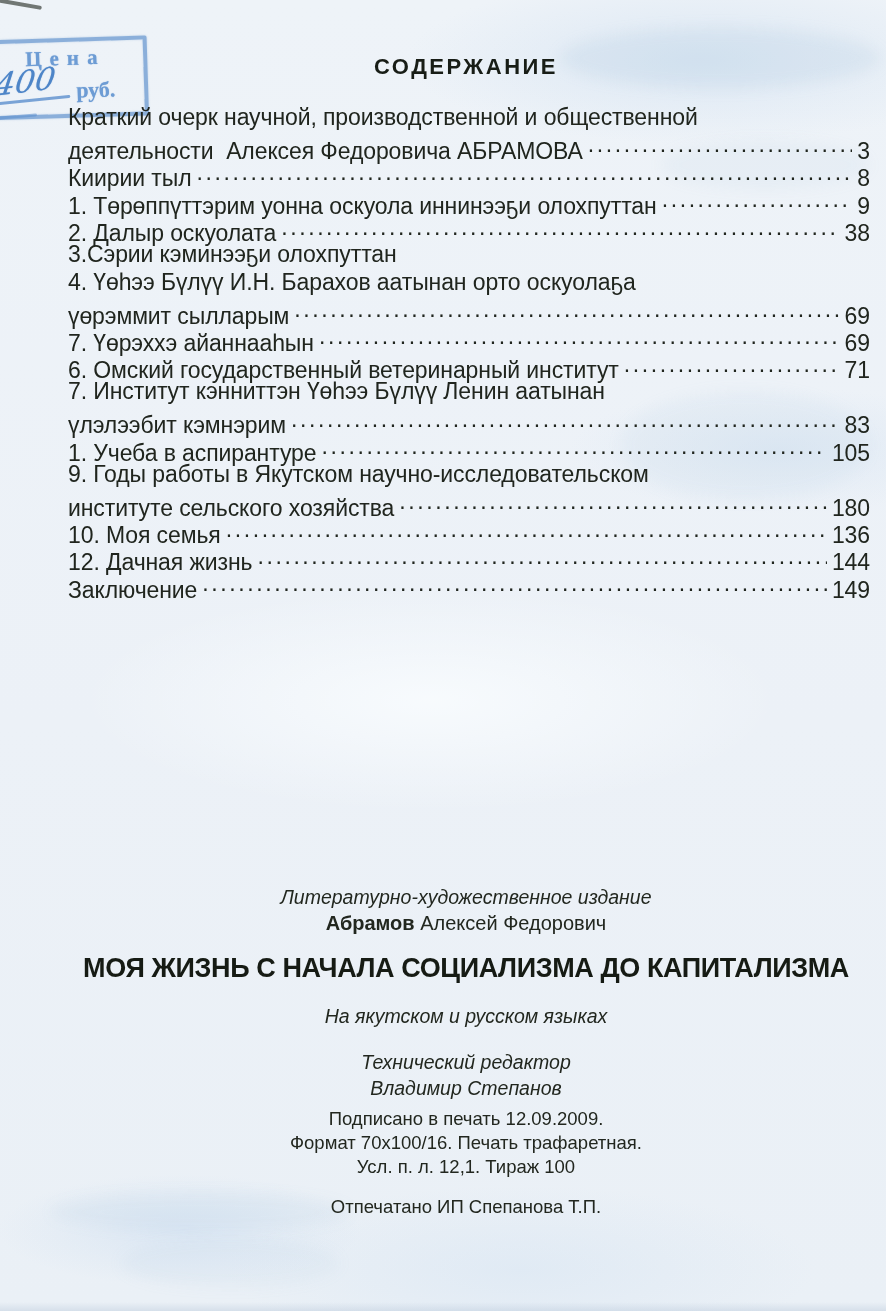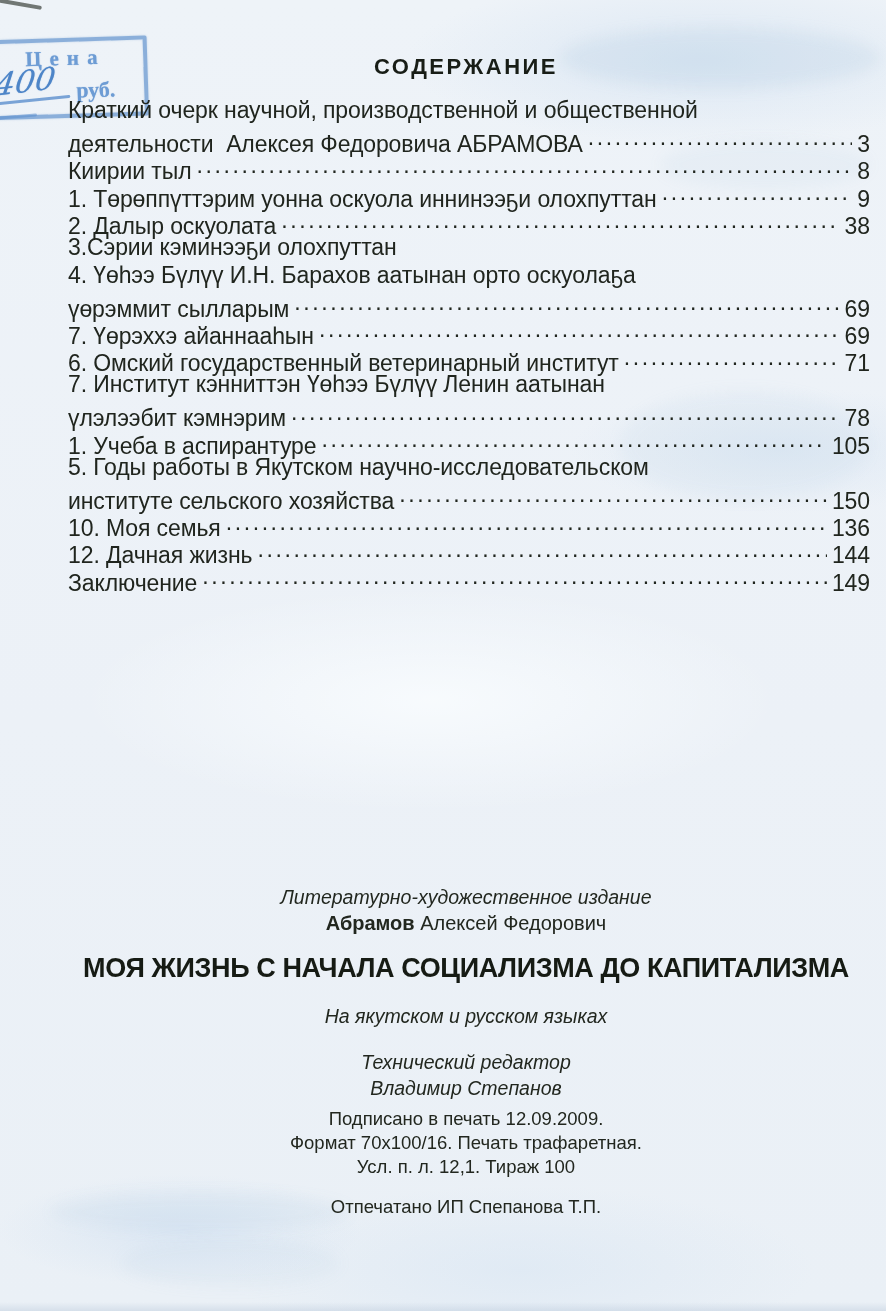--- a/index.html
+++ b/index.html
@@ -41,21 +41,21 @@
     font-family:"DejaVu Serif","Liberation Serif",serif;font-style:italic;
     font-size:31px;color:#4d85c8;transform:skewX(-14deg) rotate(-5deg);
     text-shadow:0 0 1px rgba(77,133,200,.6);}
   .pen-line{position:absolute;background:#5b8ecd;border-radius:2px;opacity:.8;}
   .pen-line-1{left:6px;top:64px;width:86px;height:3px;transform:rotate(-4deg);}
   .pen-line-2{left:0px;top:80px;width:58px;height:3px;transform:rotate(-3deg);opacity:.55;}
 
   
   .page-title{position:absolute;left:0;top:54px;width:886px;padding-left:46px;box-sizing:border-box;
     text-align:center;font-size:22px;font-weight:bold;letter-spacing:2.5px;color:#181d16;}
-  .toc{position:absolute;left:68px;top:97px;width:802px;font-size:23px;line-height:27.45px;
+  .toc{position:absolute;left:68px;top:104px;width:802px;font-size:23px;line-height:27.45px;
     letter-spacing:-0.1px;color:#20251e;}
   .toc-row{display:flex;align-items:baseline;height:27.45px;white-space:nowrap;}
   .toc-text{white-space:pre;flex:0 0 auto;padding-right:5px;}
   .dots{flex:1 1 auto;overflow:hidden;position:relative;height:27.45px;}
   .dots::after{content:"......................................................................................................................................................";
     letter-spacing:2.6px;position:absolute;left:0;bottom:0;white-space:nowrap;}
   .toc-page{flex:0 0 auto;padding-left:5px;text-align:right;}
 
   
   .colo{position:absolute;left:40px;width:852px;text-align:center;font-size:19.5px;color:#22271f;}
@@ -134,34 +134,34 @@
       <span class="toc-text">6. Омский государственный ветеринарный институт</span>
       <span class="dots"></span>
       <span class="toc-page">71</span>
     </div>
     <div class="toc-row">
       <span class="toc-text">7. Институт кэнниттэн Үөһээ Бүлүү Ленин аатынан</span>
     </div>
     <div class="toc-row">
       <span class="toc-text">үлэлээбит кэмнэрим</span>
       <span class="dots"></span>
-      <span class="toc-page">78</span>
+      <span class="toc-page">83</span>
     </div>
     <div class="toc-row">
       <span class="toc-text">1. Учеба в аспирантуре</span>
       <span class="dots"></span>
       <span class="toc-page">105</span>
     </div>
     <div class="toc-row">
-      <span class="toc-text">5. Годы работы в Якутском научно-исследовательском</span>
+      <span class="toc-text">9. Годы работы в Якутском научно-исследовательском</span>
     </div>
     <div class="toc-row">
       <span class="toc-text">институте сельского хозяйства</span>
       <span class="dots"></span>
-      <span class="toc-page">150</span>
+      <span class="toc-page">180</span>
     </div>
     <div class="toc-row">
       <span class="toc-text">10. Моя семья</span>
       <span class="dots"></span>
       <span class="toc-page">136</span>
     </div>
     <div class="toc-row">
       <span class="toc-text">12. Дачная жизнь</span>
       <span class="dots"></span>
       <span class="toc-page">144</span>

